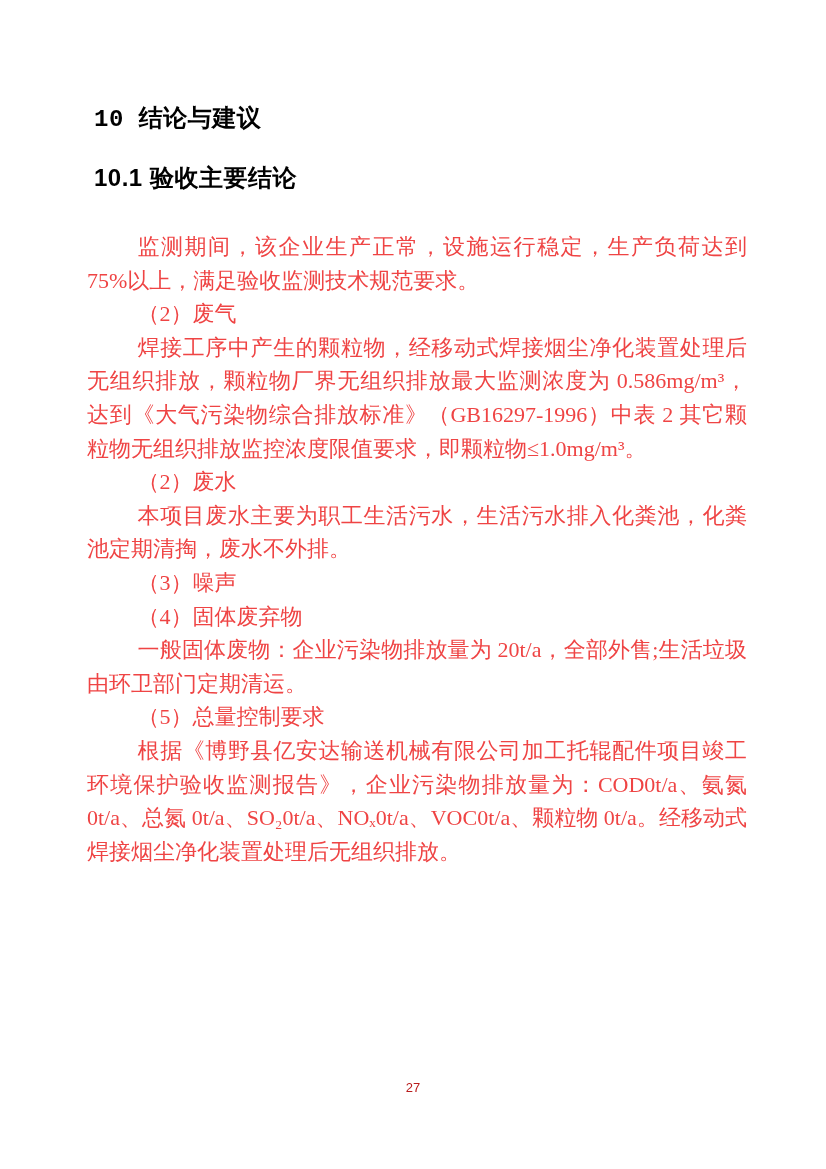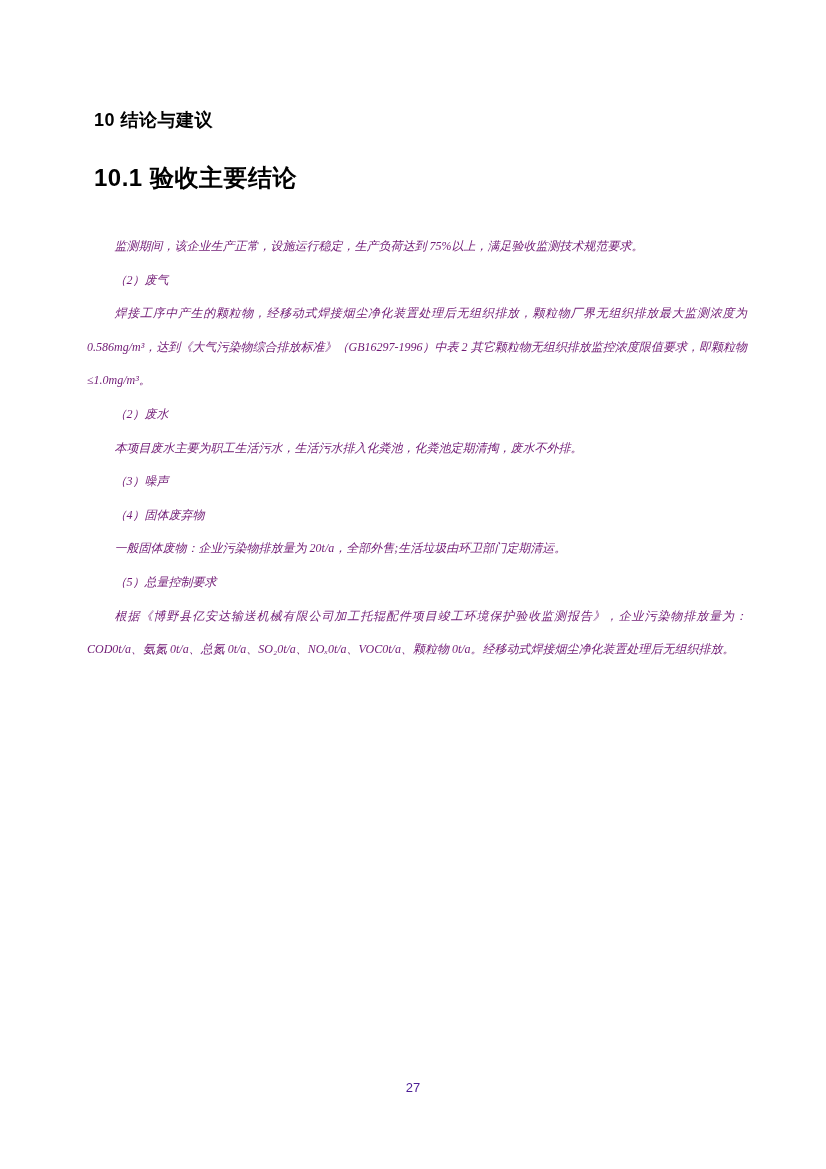--- a/index.html
+++ b/index.html
@@ -22,57 +22,56 @@
     height: 1169px;
     background: #ffffff;
   }
   .content {
     position: absolute;
     left: 87px;
     top: 106px;
     width: 660px;
   }
   .h1 {
-    font-family: Liberation Sans, sans-serif;
+    font-family: Liberation Mono, monospace;
     font-weight: bold;
-    font-size: 18px;
+    font-size: 24px;
     line-height: 28px;
     color: #000000;
     margin: 0 0 33px 7px;
     letter-spacing: 0.5px;
   }
   .h2 {
     font-family: "Liberation Sans", "DejaVu Sans", sans-serif;
     font-weight: bold;
     font-size: 24px;
     line-height: 22px;
     color: #000000;
     margin: 0 0 41px 7px;
     letter-spacing: 0.5px;
   }
   .body-text .para {
     margin: 0;
-    font-size: 12px;
+    font-size: 22px;
     line-height: 33.6px;
     text-align: justify;
     text-justify: inter-character;
     text-indent: 2.3em;
     word-break: break-word;
-    color: #701a75;
-    font-style: italic;
+    color: #ef4444;
   }
   .footer {
     position: absolute;
     left: 0;
     top: 1080px;
     width: 826px;
     text-align: center;
     font-family: "Liberation Sans", "DejaVu Sans", sans-serif;
     font-size: 13px;
-    color: #4c1d95;
+    color: #b91c1c;
   }
 </style>
 </head>
 <body>
 
 <div class="page">
   <div class="content">
     <div class="h1">10 结论与建议</div>
     <div class="h2">10.1 验收主要结论</div>
     <div class="body-text">

